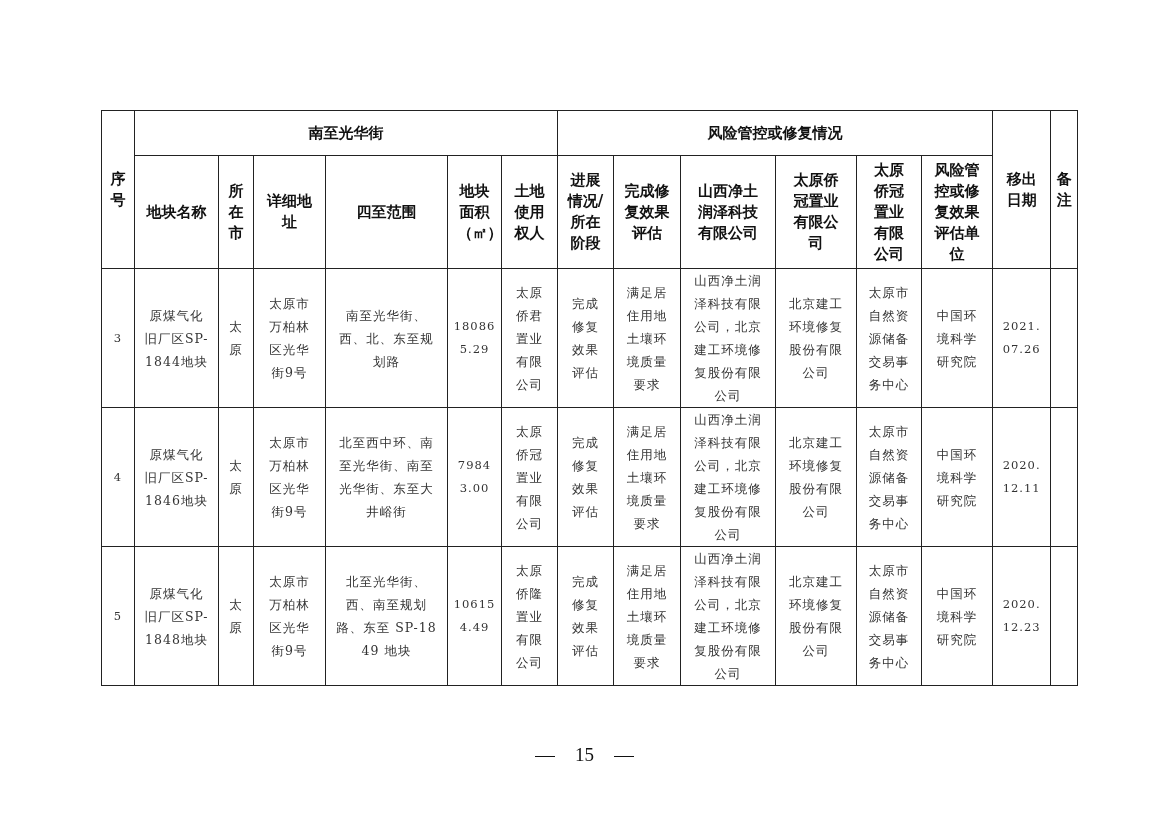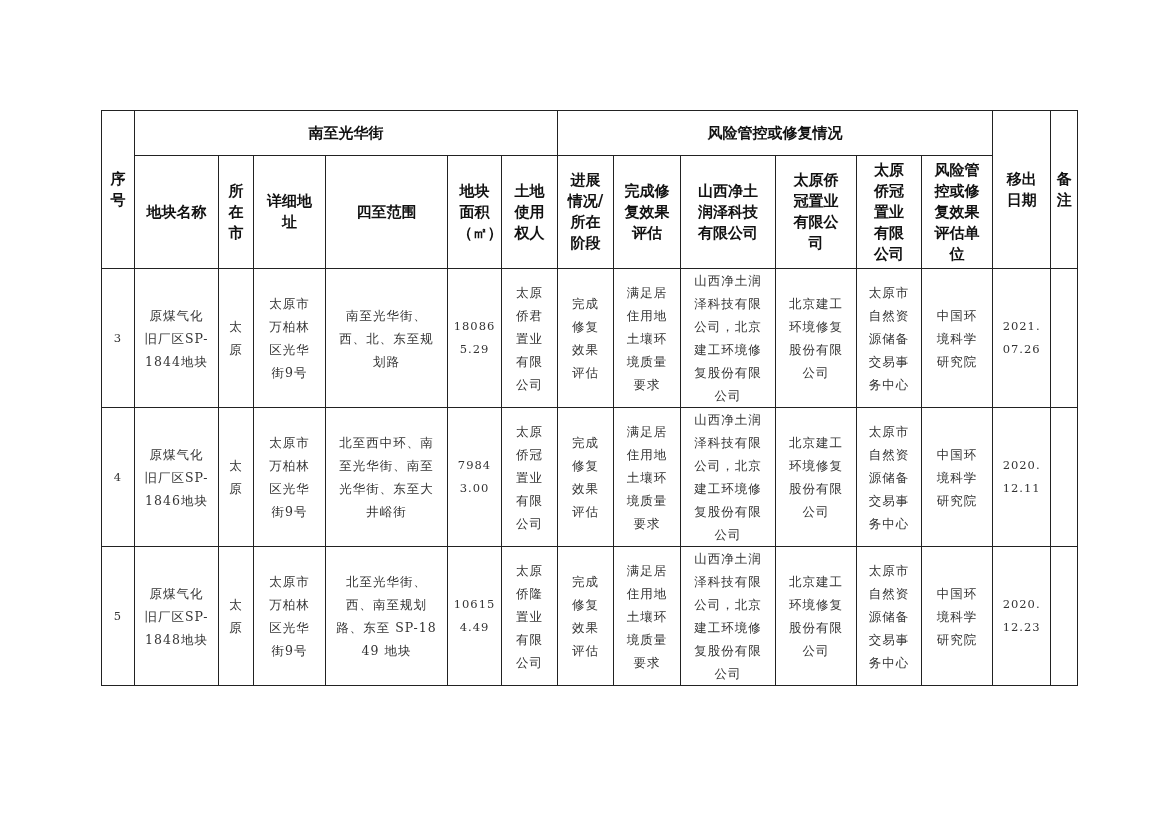--- a/index.html
+++ b/index.html
@@ -137,13 +137,16 @@
         <td><span class="wrap" style="width:80px">山西净土润泽科技有限公司，北京建工环境修复股份有限公司</span></td>
         <td><span class="wrap" style="width:64px">北京建工环境修复股份有限公司</span></td>
         <td><span class="wrap" style="width:48px">太原市自然资源储备交易事务中心</span></td>
         <td><span class="wrap" style="width:48px">中国环境科学研究院</span></td>
         <td class="num"><span class="wrap" style="width:44px">2020.12.23</span></td>
         <td></td>
       </tr>
     </tbody>
   </table>
 
+  <div class="footer">
+    <span class="dash"></span><span>15</span><span class="dash"></span>
+  </div>
 </div>
 
 </body></html>

